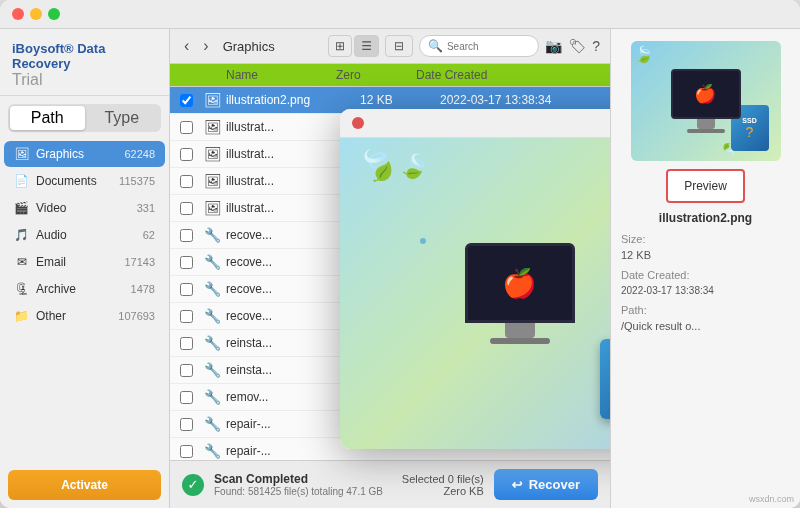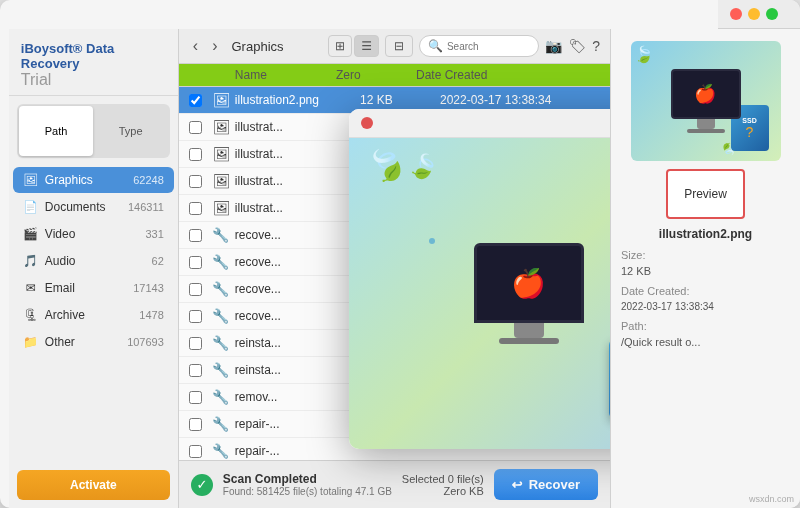--- a/index.html
+++ b/index.html
@@ -16,21 +16,20 @@
     
     .window {
       width: 800px;
       height: 508px;
       background: #f5f5f5;
       border-radius: 10px;
       overflow: hidden;
       display: flex;
       flex-direction: column;
       box-shadow: 0 4px 20px rgba(0,0,0,0.3);
-      align-items: flex-end;
     }
 
     
     .titlebar {
       display: flex;
       align-items: center;
       padding: 8px 12px;
       background: #ececec;
       border-bottom: 1px solid #d0d0d0;
       min-height: 28px;
@@ -80,22 +79,22 @@
     .path-type-tabs {
       display: flex;
       margin: 8px 8px 4px;
       background: #ddd;
       border-radius: 6px;
       padding: 2px;
     }
     .path-type-tab {
       flex: 1;
       text-align: center;
-      font-size: 11px;
-      padding: 19px 6px;
+      font-size: 16px;
+      padding: 3px 6px;
       border-radius: 4px;
       cursor: pointer;
       color: #555;
     }
     .path-type-tab.active {
       background: #fff;
       color: #000;
       box-shadow: 0 1px 3px rgba(0,0,0,0.2);
     }
     .sidebar-items {
@@ -354,21 +353,21 @@
       position: relative;
       display: flex;
       align-items: center;
       justify-content: center;
     }
     .preview-btn {
       border: 2px solid #e05252;
       background: #fff;
       color: #333;
       font-size: 12px;
-      padding: 16px 16px;
+      padding: 8px 16px;
       border-radius: 4px;
       cursor: pointer;
     }
     .file-detail-name {
       font-size: 12px;
       font-weight: 600;
       color: #333;
       text-align: center;
       word-break: break-all;
     }
@@ -524,21 +523,21 @@
       </div>
       <div class="sidebar-items">
         <div class="sidebar-item active">
           <div class="sidebar-item-icon">🖼</div>
           <span class="sidebar-item-label">Graphics</span>
           <span class="sidebar-item-count">62248</span>
         </div>
         <div class="sidebar-item">
           <div class="sidebar-item-icon">📄</div>
           <span class="sidebar-item-label">Documents</span>
-          <span class="sidebar-item-count">146311</span>
+          <span class="sidebar-item-count">115375</span>
         </div>
         <div class="sidebar-item">
           <div class="sidebar-item-icon">🎬</div>
           <span class="sidebar-item-label">Video</span>
           <span class="sidebar-item-count">331</span>
         </div>
         <div class="sidebar-item">
           <div class="sidebar-item-icon">🎵</div>
           <span class="sidebar-item-label">Audio</span>
           <span class="sidebar-item-count">62</span>

